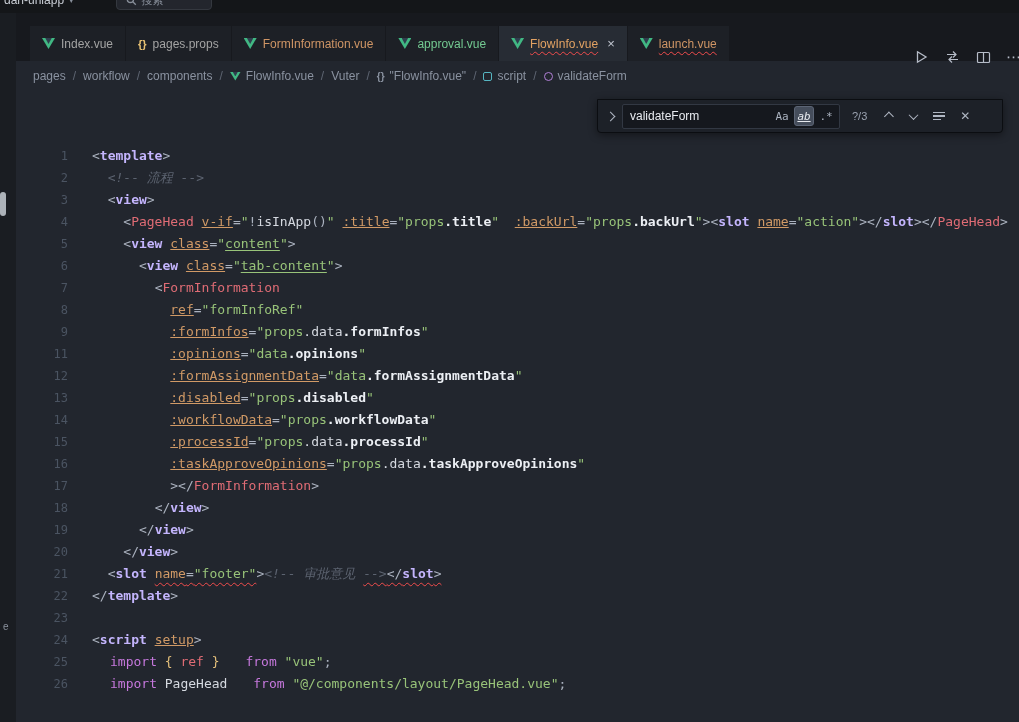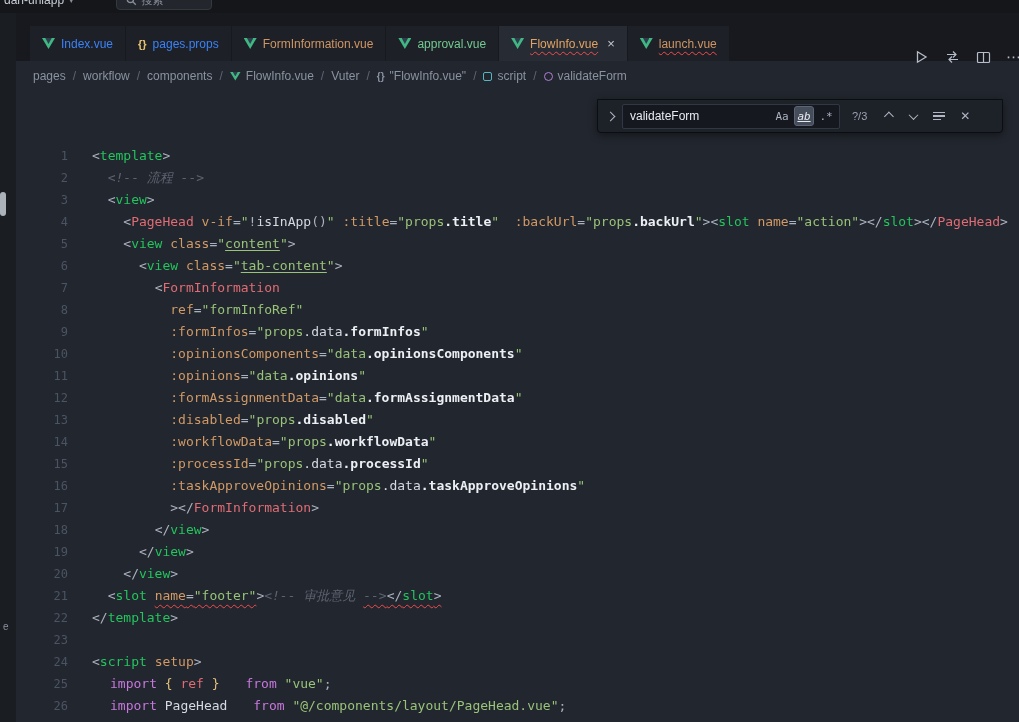--- a/index.html
+++ b/index.html
@@ -16,21 +16,21 @@
   
   .activitybar { position:absolute; left:0; top:13px; bottom:0; width:16px; background:#1a1d22; z-index:20; }
   .act-indicator { position:absolute; left:0; top:179px; width:6px; height:24px; background:#c7ccd3; border-radius:3px; opacity:.85; }
   .act-frag { position:absolute; left:3px; top:608px; color:#8a919d; font-size:10px; }
 
   
   .tabstrip { position:absolute; left:16px; top:13px; right:0; height:48px; background:#17191e; display:flex; align-items:flex-end; padding-left:14px; z-index:10; }
   .tab { height:35px; display:flex; align-items:center; padding:0 12px; background:#1d2026; margin-right:1px; font-size:12px; cursor:default; }
   .tab.active { background:#272c34; }
   .tlabel { white-space:nowrap; }
-  .t-dim { color:#3b82f6; }
+  .t-dim { color:#a3a3a3; }
   .t-mod { color:#cf9565; }
   .tab.active .t-mod { color:#e2a263; }
   .t-new { color:#73c991; }
   .sqline { text-decoration:underline wavy #f14c4c; text-decoration-thickness:1px; text-underline-offset:3px; }
   .tclose { margin-left:9px; color:#c3c8d2; font-size:13px; line-height:1; }
   .jicon { color:#e8c274; font-weight:bold; font-size:11px; margin-right:6px; }
 
   .vicon { position:relative; width:13px; height:11px; flex:none; margin-right:6px; display:inline-block; }
   .vicon i { position:absolute; display:block; }
   .vicon .v1 { left:0; top:0; right:0; bottom:0; background:#41b883; clip-path:polygon(0 0,50% 100%,100% 0); }
@@ -67,23 +67,23 @@
   .sel-lines { display:flex; flex-direction:column; gap:2px; width:12px; }
   .sel-lines i { height:1.5px; background:#b0b7c3; display:block; }
   .sel-lines i:last-child { width:8px; }
 
   
   .codearea { position:absolute; left:16px; top:145px; right:0; bottom:0; font-family:"DejaVu Sans Mono",monospace; font-size:13px; z-index:1; }
   .line { display:flex; height:22px; line-height:22px; }
   .ln { width:52px; flex:none; text-align:right; color:#4b5462; font-size:12px; }
   .lc { white-space:pre; padding-left:24px; color:#abb2bf; }
   .tk-pn { color:#abb2bf; }
-  .tk-tg { color:#22c55e; }
+  .tk-tg { color:#c4b5fd;font-weight:bold; }
   .tk-cp { color:#e06c75; }
-  .tk-at { color:#d19a66; }
+  .tk-at { color:#d19a66;text-decoration:underline; }
   .tk-st { color:#98c379; }
   .tk-stu { color:#98c379; text-decoration:underline; text-underline-offset:2px; }
   .tk-pr { color:#d5d9e0; }
   .tk-prb { color:#eceff4; font-weight:bold; }
   .tk-kw { color:#c678dd;margin-left:18px; }
   .tk-br { color:#e5c07b; }
   .tk-id { color:#d5d9e0; }
   .tk-idr { color:#e06c75; }
   .tk-cm { color:#5c6370; font-style:italic; }
   .tk-sq { text-decoration:underline wavy #f14c4c; text-decoration-thickness:1px; text-underline-offset:4px; }
@@ -276,24 +276,20 @@
     </div>
     <div class="line">
       <span class="ln">8</span>
       <span class="lc"><span>          </span><span class="tk-at">ref</span><span class="tk-pn">=</span><span class="tk-st">"formInfoRef"</span></span>
     </div>
     <div class="line">
       <span class="ln">9</span>
       <span class="lc"><span>          </span><span class="tk-at">:formInfos</span><span class="tk-pn">=</span><span class="tk-st">"props</span><span class="tk-pr">.data</span><span class="tk-prb">.formInfos</span><span class="tk-st">"</span></span>
     </div>
     <div class="line">
-      <span class="ln">10</span>
-      <span class="lc"><span>          </span><span class="tk-at">:opinionsComponents</span><span class="tk-pn">=</span><span class="tk-st">"data</span><span class="tk-prb">.opinionsComponents</span><span class="tk-st">"</span></span>
-    </div>
-    <div class="line">
       <span class="ln">11</span>
       <span class="lc"><span>          </span><span class="tk-at">:opinions</span><span class="tk-pn">=</span><span class="tk-st">"data</span><span class="tk-prb">.opinions</span><span class="tk-st">"</span></span>
     </div>
     <div class="line">
       <span class="ln">12</span>
       <span class="lc"><span>          </span><span class="tk-at">:formAssignmentData</span><span class="tk-pn">=</span><span class="tk-st">"data</span><span class="tk-prb">.formAssignmentData</span><span class="tk-st">"</span></span>
     </div>
     <div class="line">
       <span class="ln">13</span>
       <span class="lc"><span>          </span><span class="tk-at">:disabled</span><span class="tk-pn">=</span><span class="tk-st">"props</span><span class="tk-prb">.disabled</span><span class="tk-st">"</span></span>

